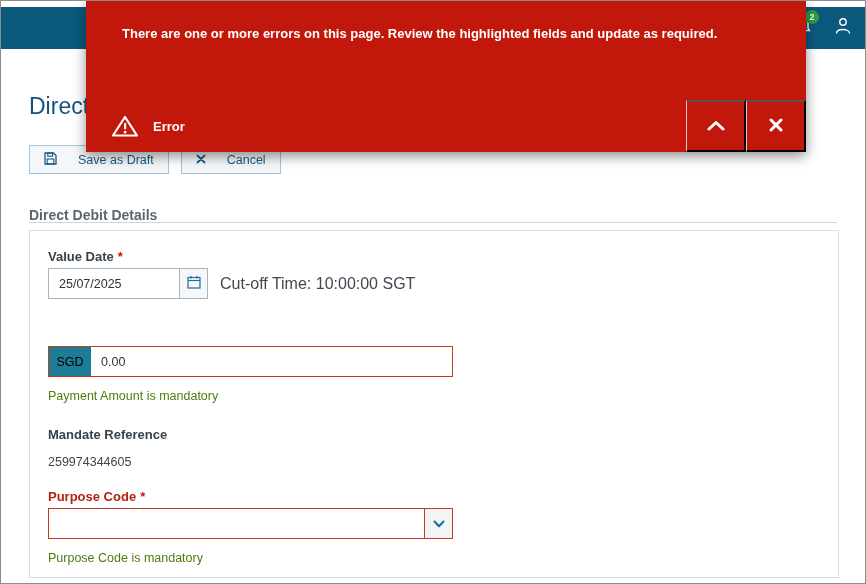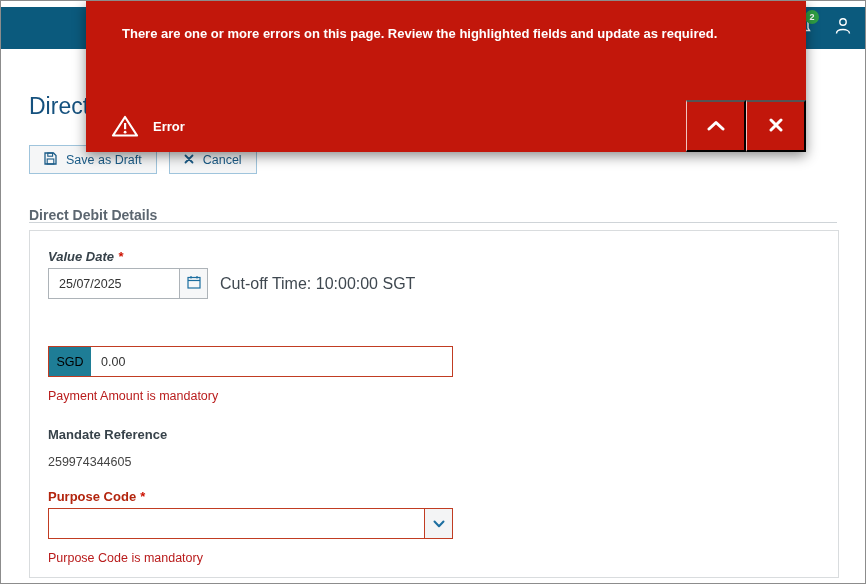--- a/index.html
+++ b/index.html
@@ -48,38 +48,38 @@
     border-left:1px solid rgba(255,255,255,0.75); cursor:pointer; background:transparent;
   }
 
   
   .page-title {
     position:absolute; left:28px; top:92px;
     font-size:23px; font-weight:400; color:#15517e; z-index:2; white-space:nowrap;
   }
   .toolbar { position:absolute; left:28px; top:144px; display:flex; gap:12px; z-index:2; }
   .btn {
-    height:29px; padding:0 14px; display:flex; align-items:center; gap:9px;
+    height:29px; padding:0 14px; display:flex; align-items:center; gap:21px;
     background:#f5f6f7; border:1px solid #9fc4dc; color:#1b5c88;
     font-size:12.5px; font-family:inherit; cursor:pointer;
   }
   .section-title {
     position:absolute; left:28px; top:193px;
     font-size:14px; font-weight:700; color:#5c6670; z-index:2;margin-top:13px;
   }
   .heading-rule { position:absolute; left:28px; right:28px; top:221px; border-top:1px solid #cfd4d8; z-index:2; }
 
   .form-panel {
     position:absolute; left:28px; top:229px; width:810px; height:348px;
     border:1px solid #d9dcde; background:#fff; z-index:2;
   }
   .fld-label { position:absolute; left:18px; font-size:13px; font-weight:bold; color:#37424a; white-space:nowrap; }
   .fld-label.error { color:#b3250e; }
   .req { color:#cc1100; margin-left:4px; }
-  .help-error { position:absolute; left:18px; font-size:12.5px; color:#b91c1c; white-space:nowrap; }
+  .help-error { position:absolute; left:18px; font-size:12.5px; color:#4d7c0f; white-space:nowrap; }
   .plain-value { position:absolute; left:18px; font-size:12.5px; color:#444; }
 
   .date-wrap { position:absolute; left:18px; top:37px; width:160px; height:31px; border:1px solid #adb3b8; background:#fff; }
   .date-wrap input {
     width:100%; height:100%; border:none; outline:none; padding:0 34px 0 10px;
     font-size:12.5px; color:#333; font-family:inherit; background:transparent;
   }
   .cal-btn {
     position:absolute; right:0; top:0; width:28px; height:100%;
     background:#f6f7f8; border:none; border-left:1px solid #adb3b8;
@@ -147,21 +147,21 @@
       </span>
       <span>Cancel</span>
     </button>
   </div>
 
   <h2 class="section-title">Direct Debit Details</h2>
   <div class="heading-rule"></div>
 
   <div class="form-panel">
 
-    <div class="fld-label" style="top:18px;font-style:italic;">
+    <div class="fld-label" style="top:18px;">
       <span>Value Date</span><span class="req">*</span>
     </div>
     <div class="date-wrap">
       <input type="text" value="25/07/2025" style="">
       <button class="cal-btn">
         <span>
           <svg width="14" height="14" viewBox="0 0 14 14">
             <rect x="1" y="2.5" width="12" height="10.5" fill="none" stroke="#1c6ea0" stroke-width="1.2"></rect>
             <line x1="1" y1="5.5" x2="13" y2="5.5" stroke="#1c6ea0" stroke-width="1.2"></line>
             <line x1="4" y1="1" x2="4" y2="3.5" stroke="#1c6ea0" stroke-width="1.2"></line>

